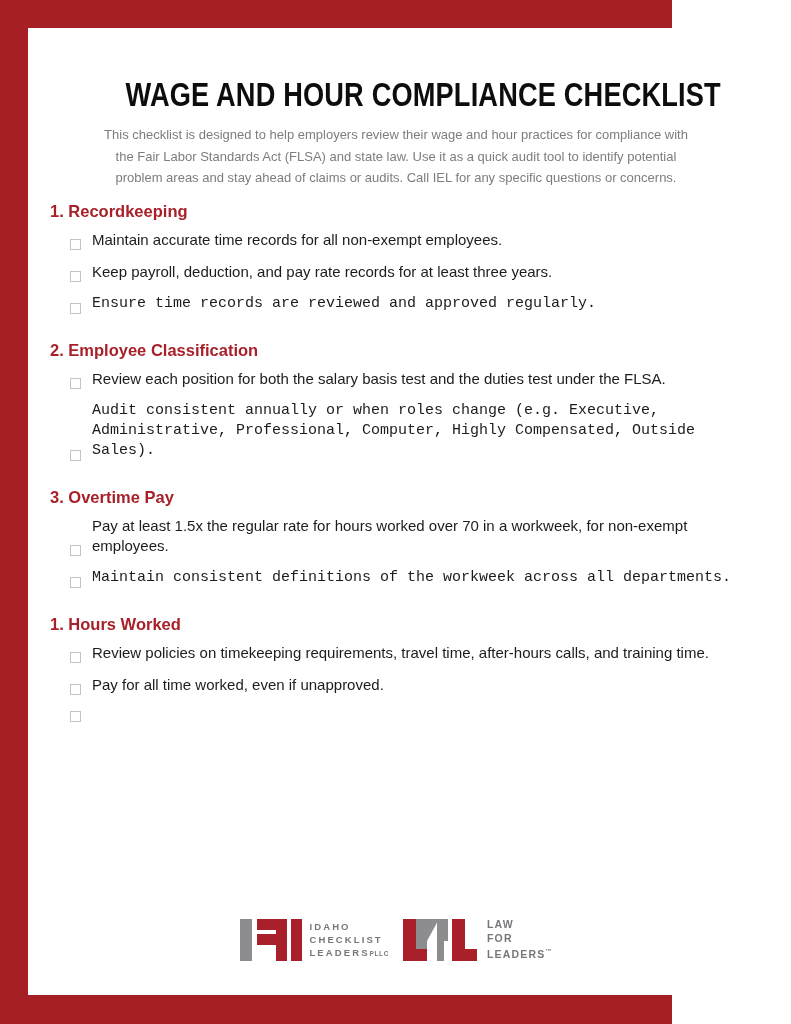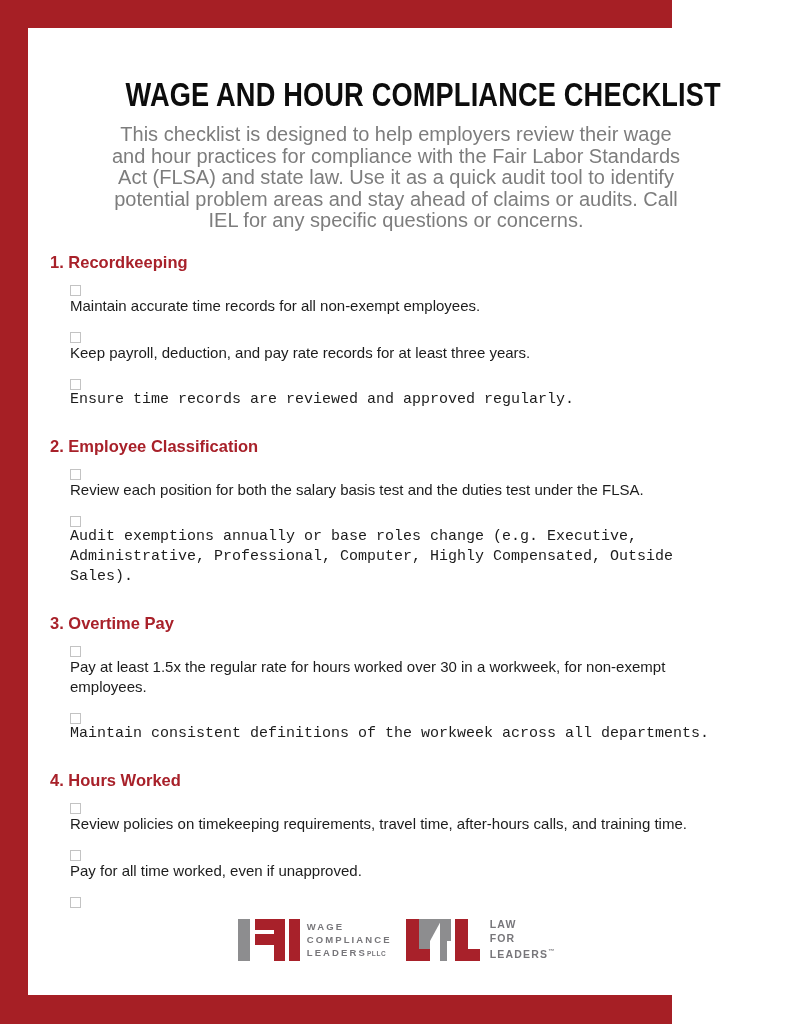--- a/index.html
+++ b/index.html
@@ -45,27 +45,27 @@
     color: #0d0d0d;
     transform: scaleX(0.80);
     transform-origin: center top;
     white-space: nowrap;
   }
 
   .doc-intro {
     margin: 12px auto 0 auto;
     width: 590px;
     text-align: center;
-    font-size: 20px;
+    font-size: 13px;
     line-height: 21.5px;
     color: #7d7d7d;
   }
 
   .sections {
-    margin-top: 20px;
+    margin-top: 12px;
     padding: 0 26px 0 22px;
   }
 
   .section {
     margin-bottom: 26px;
   }
   .section:last-child { margin-bottom: 0; }
 
   .section-title {
     font-size: 16.5px;
@@ -76,24 +76,23 @@
   }
 
   .items {
     list-style: none;
     margin: 0;
     padding: 0;
   }
 
   .item {
     display: flex;
-    align-items: flex-start;
+    align-items: flex-end;
     margin: 0 0 12px 0;
     padding-left: 20px;
-    flex-direction: column;
   }
   .item:last-child { margin-bottom: 0; font-family: Liberation Mono, monospace; }
 
   .checkbox {
     flex: 0 0 auto;
     width: 11px;
     height: 11px;
     border: 1px solid #c3c3c3;
     background: #ffffff;
     margin-top: 4px;
@@ -282,41 +281,41 @@
 
       <div class="section">
         <h2 class="section-title">2. Employee Classification</h2>
         <ul class="items">
           <li class="item">
             <span class="checkbox"></span>
             <span class="item-text">Review each position for both the salary basis test and the duties test under the FLSA.</span>
           </li>
           <li class="item">
             <span class="checkbox"></span>
-            <span class="item-text">Audit exemptions annually or base roles change (e.g. Executive, Administrative, Professional, Computer, Highly Compensated, Outside Sales).</span>
+            <span class="item-text">Audit consistent annually or when roles change (e.g. Executive, Administrative, Professional, Computer, Highly Compensated, Outside Sales).</span>
           </li>
         </ul>
       </div>
 
       <div class="section">
         <h2 class="section-title">3. Overtime Pay</h2>
         <ul class="items">
           <li class="item">
             <span class="checkbox"></span>
-            <span class="item-text">Pay at least 1.5x the regular rate for hours worked over 30 in a workweek, for non-exempt employees.</span>
+            <span class="item-text">Pay at least 1.5x the regular rate for hours worked over 70 in a workweek, for non-exempt employees.</span>
           </li>
           <li class="item">
             <span class="checkbox"></span>
             <span class="item-text">Maintain consistent definitions of the workweek across all departments.</span>
           </li>
         </ul>
       </div>
 
       <div class="section">
-        <h2 class="section-title">4. Hours Worked</h2>
+        <h2 class="section-title">1. Hours Worked</h2>
         <ul class="items">
           <li class="item">
             <span class="checkbox"></span>
             <span class="item-text">Review policies on timekeeping requirements, travel time, after-hours calls, and training time.</span>
           </li>
           <li class="item">
             <span class="checkbox"></span>
             <span class="item-text">Pay for all time worked, even if unapproved.</span>
           </li>
           <li class="item">
@@ -331,22 +330,22 @@
 
       <div class="logo-iel">
         <div class="iel-mark">
           <div class="iel-bar-gray"></div>
           <div class="iel-e-top"></div>
           <div class="iel-e-mid"></div>
           <div class="iel-e-stem"></div>
           <div class="iel-bar-red"></div>
         </div>
         <div class="iel-words">
-          <div>WAGE</div>
-          <div>COMPLIANCE</div>
+          <div>IDAHO</div>
+          <div>CHECKLIST</div>
           <div>
             <span>LEADERS</span><span class="pllc">PLLC</span>
           </div>
         </div>
       </div>
 
       <div class="logo-l4l">
         <div class="l4l-mark">
           <div class="l4l-l1-v"></div>
           <div class="l4l-gray"></div>

